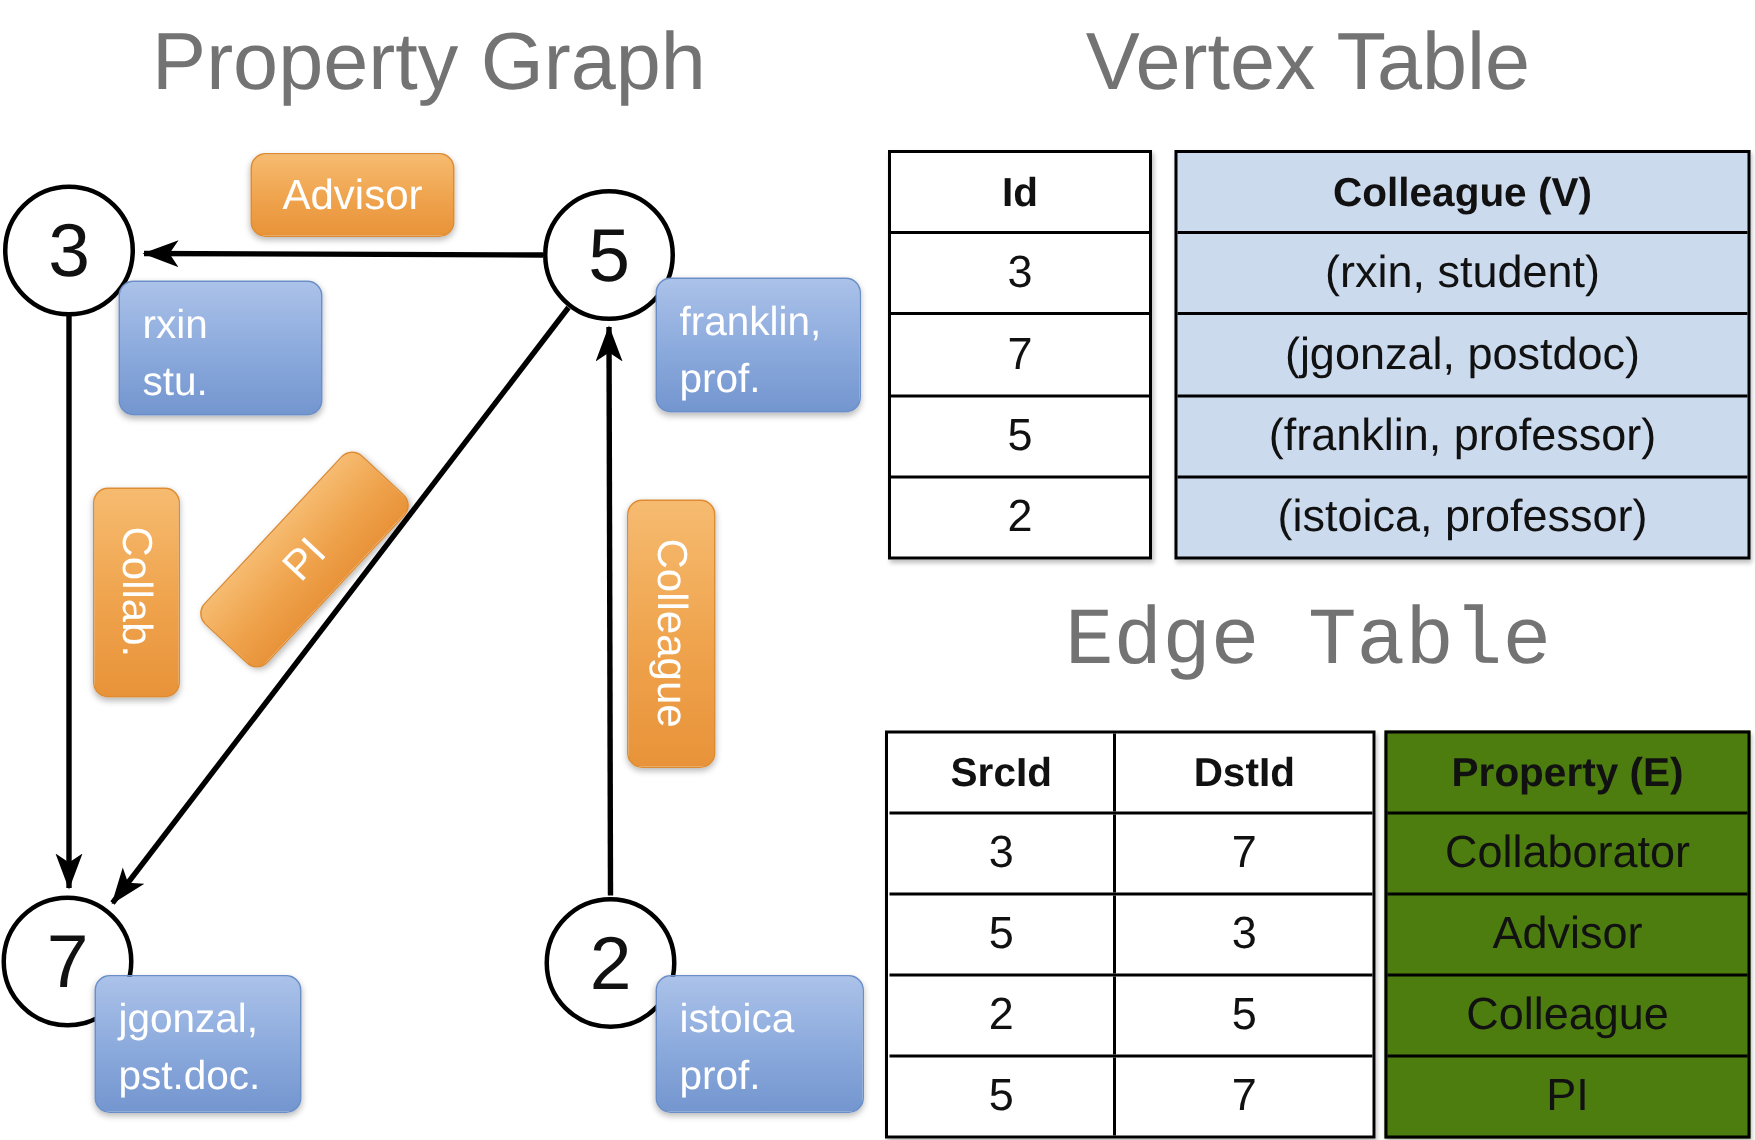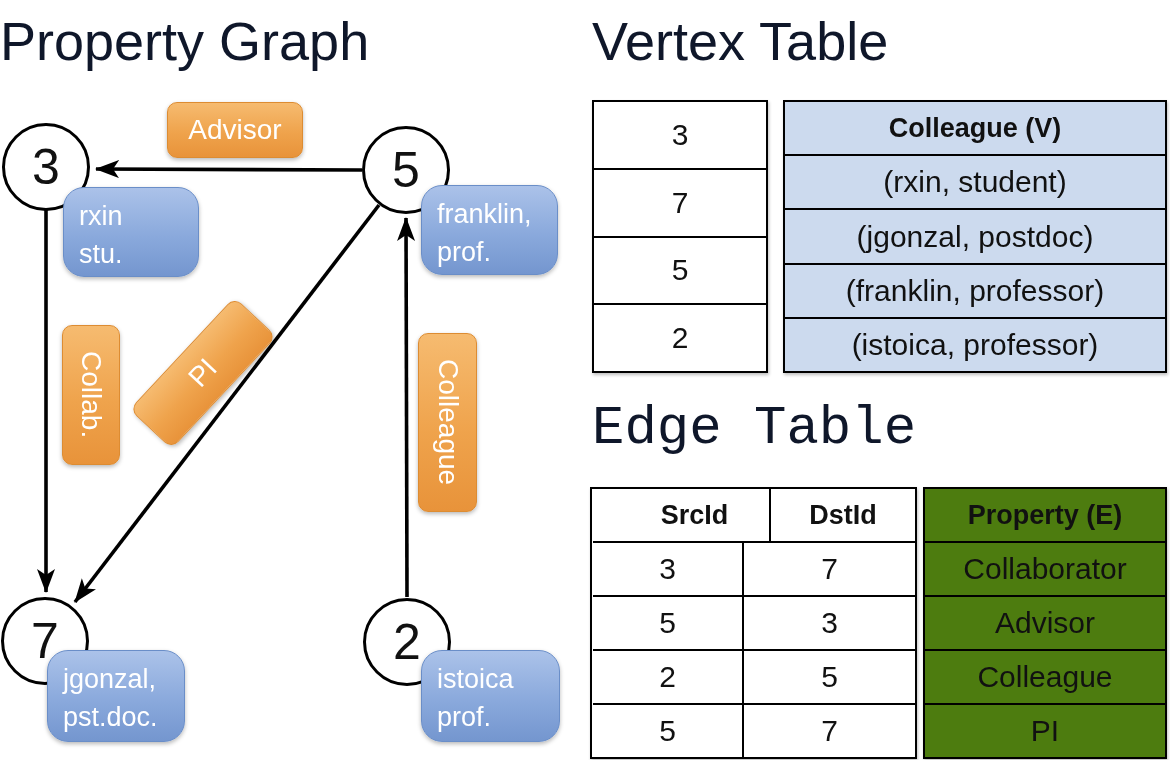--- a/index.html
+++ b/index.html
@@ -9,22 +9,22 @@
     font-family:"Liberation Sans", sans-serif;
     color:#111;
   }
   .abs{position:absolute;}
   
   .big-title{
     position:absolute;
     font-size:54px;
     font-weight:300;
     letter-spacing:0px;
-    color:#0f172a;
-    text-align:left;
+    color:#737373;
+    text-align:center;
     white-space:nowrap;
   }
   
   .node{
     position:absolute;width:88px;height:88px;box-sizing:border-box;
     border:3.5px solid #000;border-radius:50%;background:#fff;
     display:flex;align-items:center;justify-content:center;
     font-size:50px;font-weight:300;color:#111;
   }
   
@@ -38,25 +38,26 @@
     font-size:28px;font-weight:300;
     box-shadow:0 2px 4px rgba(0,0,0,0.28);
     text-align:center;
   }
   .elabel.vert{writing-mode:vertical-rl;}
   
   .vprop{
     position:absolute;box-sizing:border-box;
     background:linear-gradient(180deg,#abc2e9 0%,#8aa9dc 55%,#7496cf 100%);
     border:1.5px solid #6a8ec8;
-    border-radius:21px;
+    border-radius:10px;
     color:#fff;
     font-size:27px;font-weight:300;line-height:1.42;
     padding:9px 20px 0 15px;
     box-shadow:0 2px 4px rgba(0,0,0,0.28);
+    margin-left:16px;
   }
   .vprop div{white-space:nowrap;}
   
   .tbox{
     position:absolute;box-sizing:border-box;
     border:2.5px solid #000;
     display:flex;flex-direction:column;
     box-shadow:1px 2px 3px rgba(0,0,0,0.25);
   }
   .trow{
@@ -123,40 +124,41 @@
 </div>
 
 <div class="elabel" style="left:167px;top:102px;width:136px;height:56px;">Advisor</div>
 <div class="elabel vert" style="left:62px;top:325px;width:58px;height:140px;">Collab.</div>
 <div class="elabel" style="left:126px;top:344px;width:154px;height:58px;transform:rotate(-47deg);">PI</div>
 <div class="elabel vert" style="left:418px;top:333px;width:59px;height:179px;">Colleague</div>
 
 <div class="big-title" style="left:592px;width:560px;top:10px;">Vertex Table</div>
 
 <div class="tbox bg-white" style="left:592px;top:100px;width:176px;height:273px;">
+  <div class="trow head">Id</div>
   <div class="trow">3</div>
   <div class="trow">7</div>
   <div class="trow">5</div>
   <div class="trow">2</div>
 </div>
 
 <div class="tbox bg-blue" style="left:783px;top:100px;width:384px;height:273px;">
   <div class="trow head">Colleague (V)</div>
   <div class="trow">(rxin, student)</div>
   <div class="trow">(jgonzal, postdoc)</div>
   <div class="trow">(franklin, professor)</div>
   <div class="trow">(istoica, professor)</div>
 </div>
 
 <div class="big-title" style="left:592px;width:560px;top:398px;font-family:Liberation Mono, monospace;">Edge Table</div>
 
 <div class="tbox bg-white" style="left:590px;top:487px;width:327px;height:272px;align-items:flex-end;">
   <div class="trow head">
     <div class="cell" style="width:149px;">SrcId</div>
-    <div class="cell dst" style="width:146px;">DstId</div>
+    <div class="cell dst" style="width:173px;">DstId</div>
   </div>
   <div class="trow">
     <div class="cell" style="width:149px;">3</div>
     <div class="cell dst" style="width:173px;">7</div>
   </div>
   <div class="trow">
     <div class="cell" style="width:149px;">5</div>
     <div class="cell dst" style="width:173px;">3</div>
   </div>
   <div class="trow">

